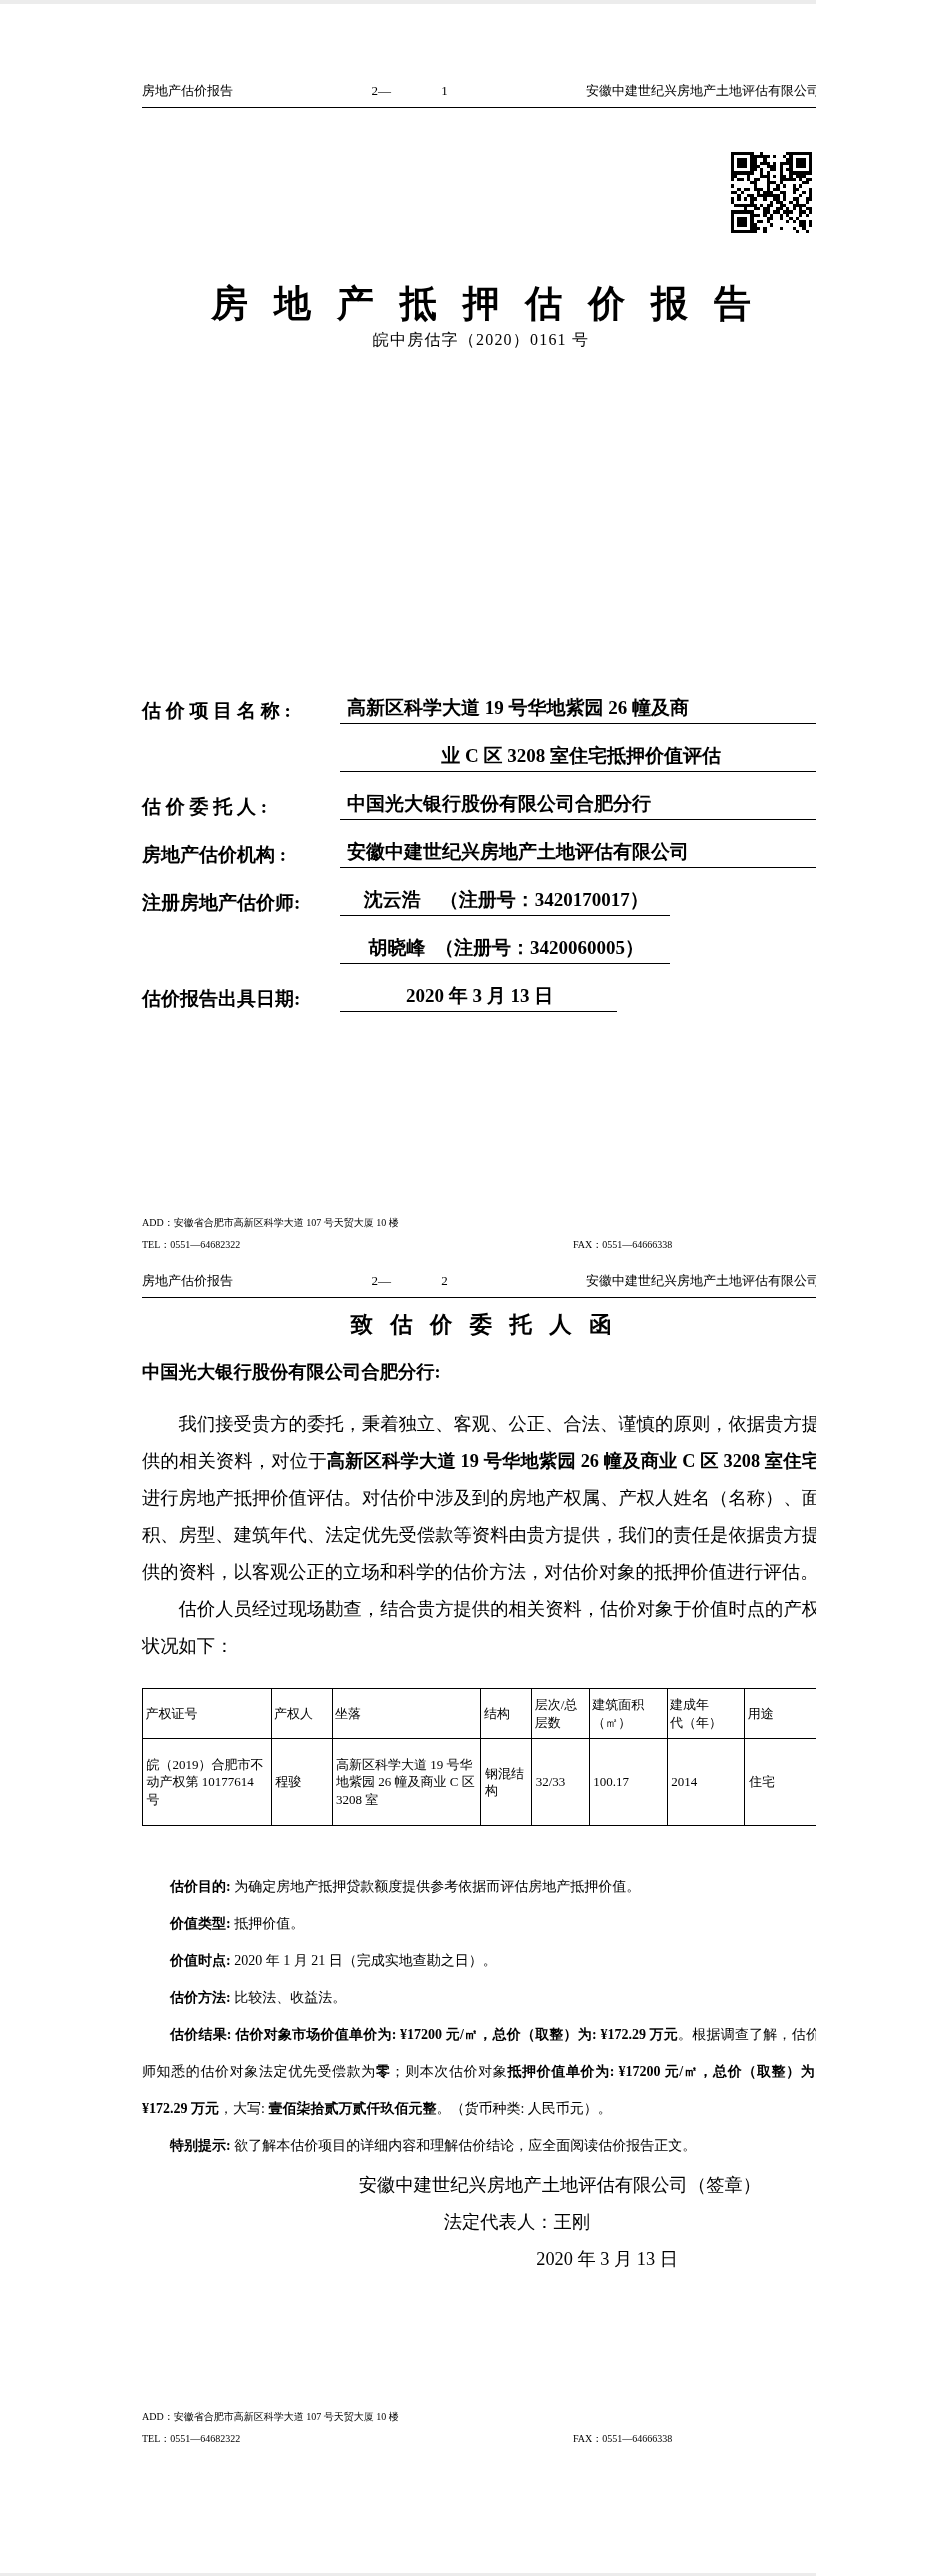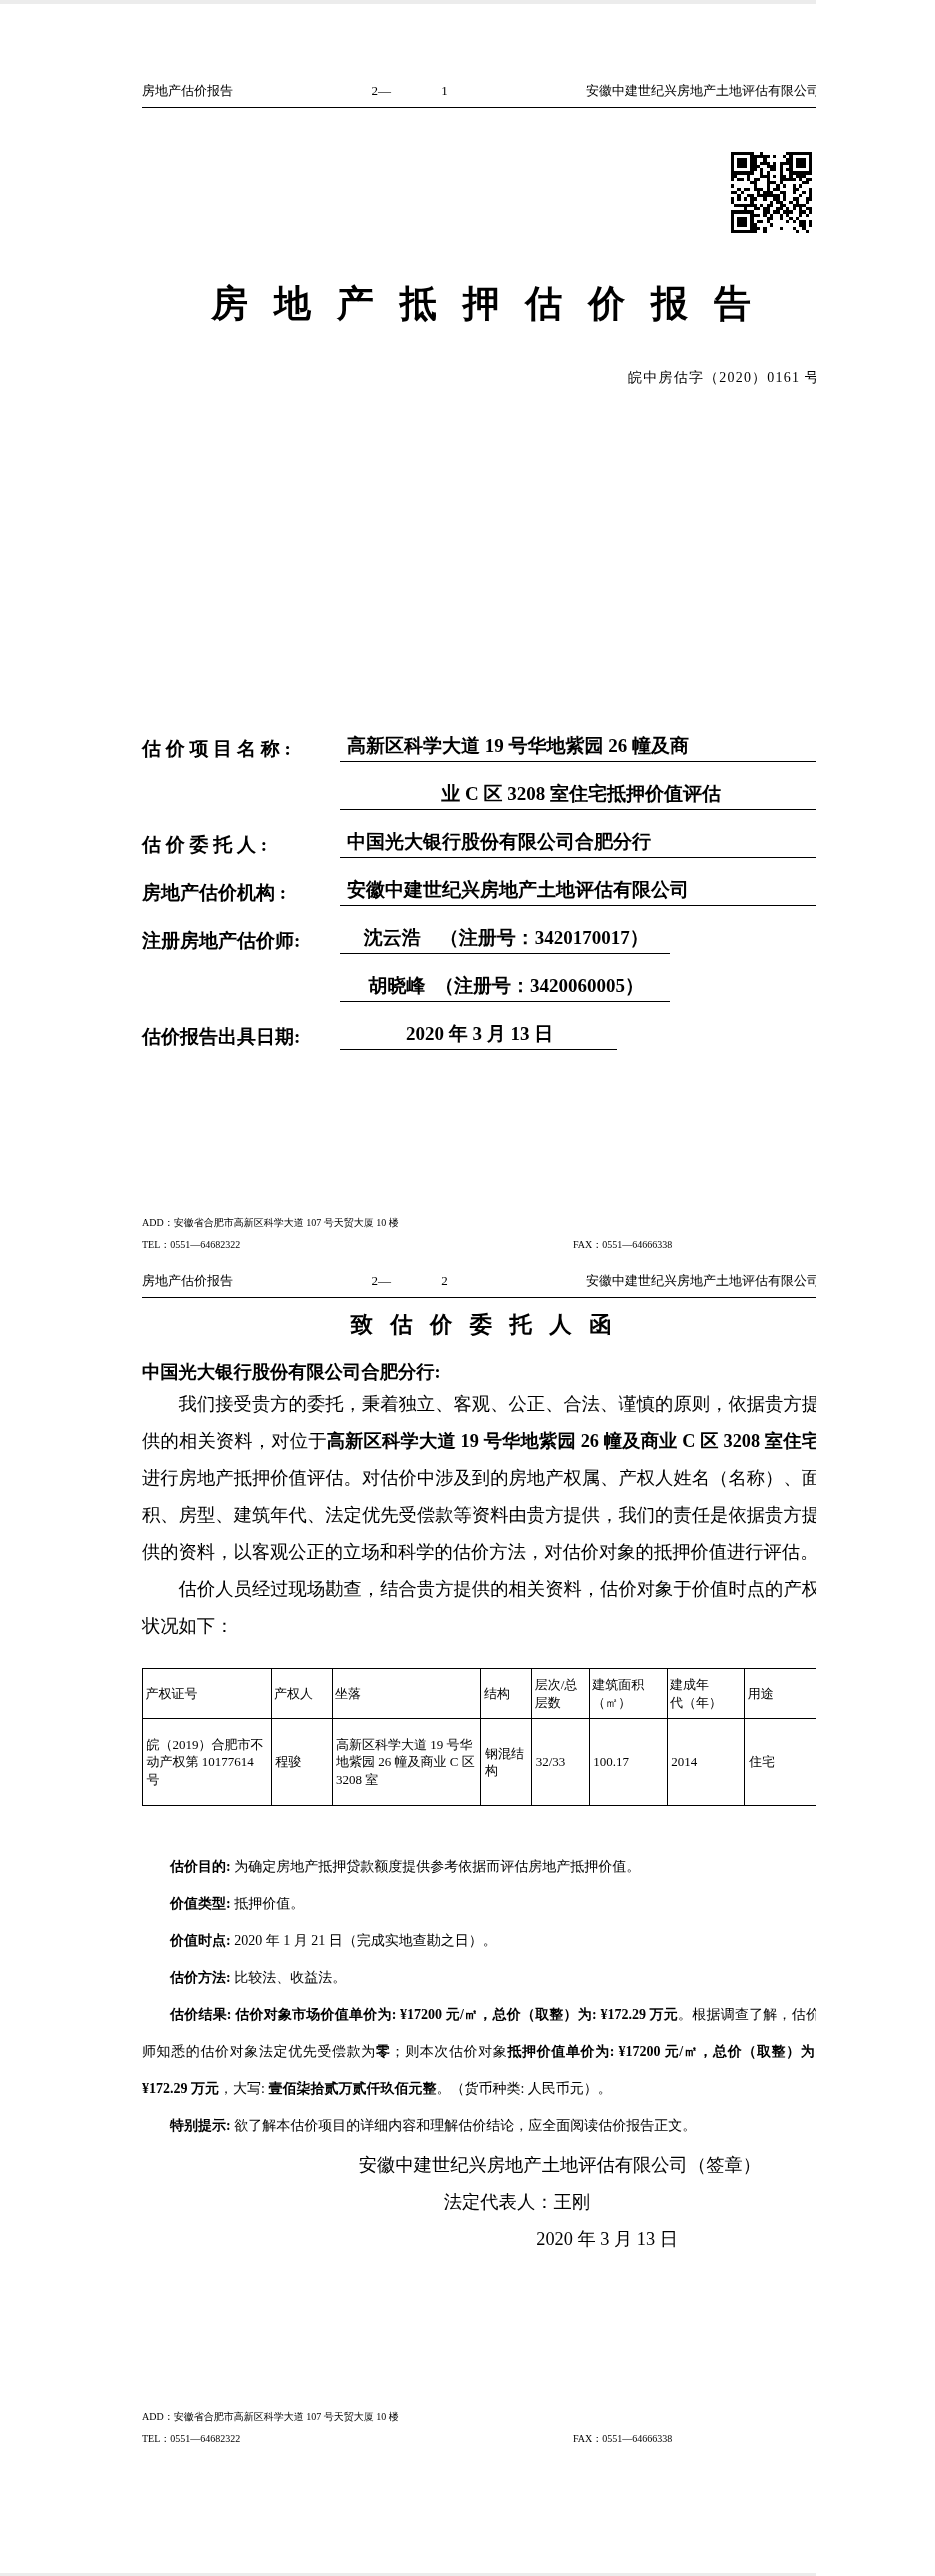--- a/index.html
+++ b/index.html
@@ -32,21 +32,21 @@
     writing-mode:vertical-rl; text-orientation:upright;
     font-size:12.4px; font-weight:bold; letter-spacing:1.8px; margin-left:2.9px;
     height:83px;
   }
 
   .report-title {
     margin-top:172px; text-align:center;
     font-size:37px; font-weight:bold; letter-spacing:8.3px; text-indent:8.3px;
     line-height:47px; white-space:nowrap;
   }
-  .doc-no { margin-top:38px; text-align:right; font-size:14px; line-height:26.5px; letter-spacing:1.2px; }
+  .doc-no { text-align:center; font-size:16px; line-height:26.5px; letter-spacing:1.2px; }
 
   .cover-form { margin-top:323px; font-size:19px; font-weight:bold; }
   .form-row { display:flex; align-items:flex-end; height:48px; }
   .form-label { white-space:pre; width:198px; flex:0 0 198px; }
   .form-value {
     border-bottom:1.2px solid #000; white-space:pre;
     padding:0 4.7px 2.4px 7px; line-height:26px;
   }
   .form-value.grow { flex:1; }
   .form-value.center { text-align:center; }
@@ -58,21 +58,21 @@
   .footer2 { top:2406px; }
   .footer-line { position:relative; white-space:pre; }
   .fax-part { position:absolute; left:431px; top:0; white-space:pre; }
 
   .letter-title {
     margin-top:11.8px; text-align:center;
     font-size:22.4px; font-weight:bold; letter-spacing:5.9px; text-indent:5.9px; line-height:32px;
   }
   .salutation { margin-top:16.5px; font-size:18.3px; font-weight:bold; line-height:28px; }
   .para { font-size:18.3px; line-height:37px; text-indent:2em; text-align:justify; }
-  .para1 { margin-top:0; }
+  .para1 { margin-top:20px; }
   .b { font-weight:bold; }
 
   .prop-table {
     margin-top:23px; width:100%; border-collapse:collapse;
     font-size:13px; text-align:left;
   }
   .prop-table th, .prop-table td {
     border:1.2px solid #000; vertical-align:middle;
     line-height:17.7px; font-weight:normal;
   }

